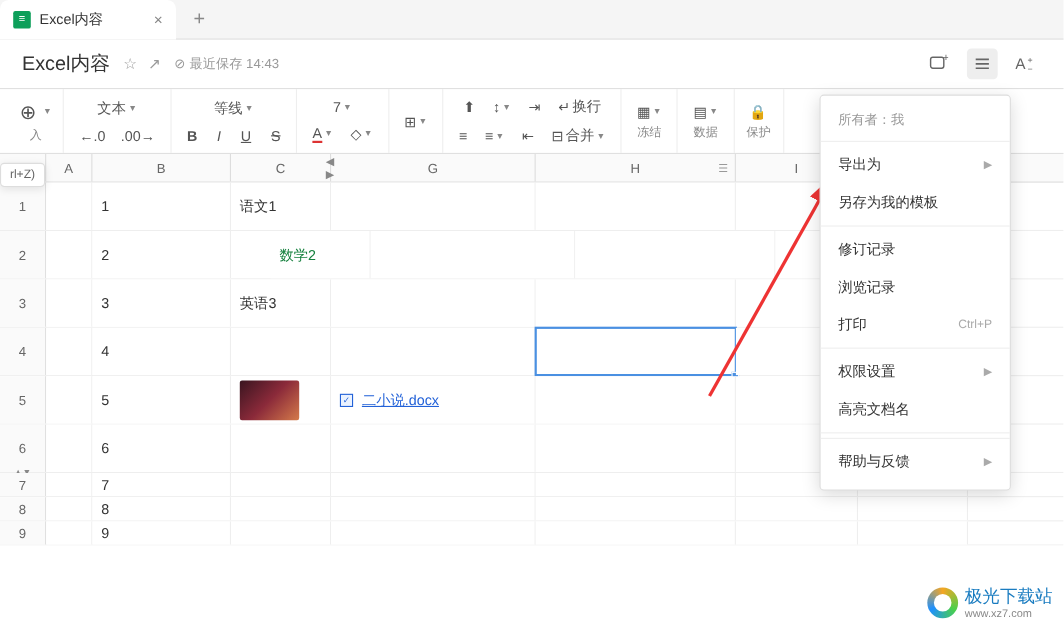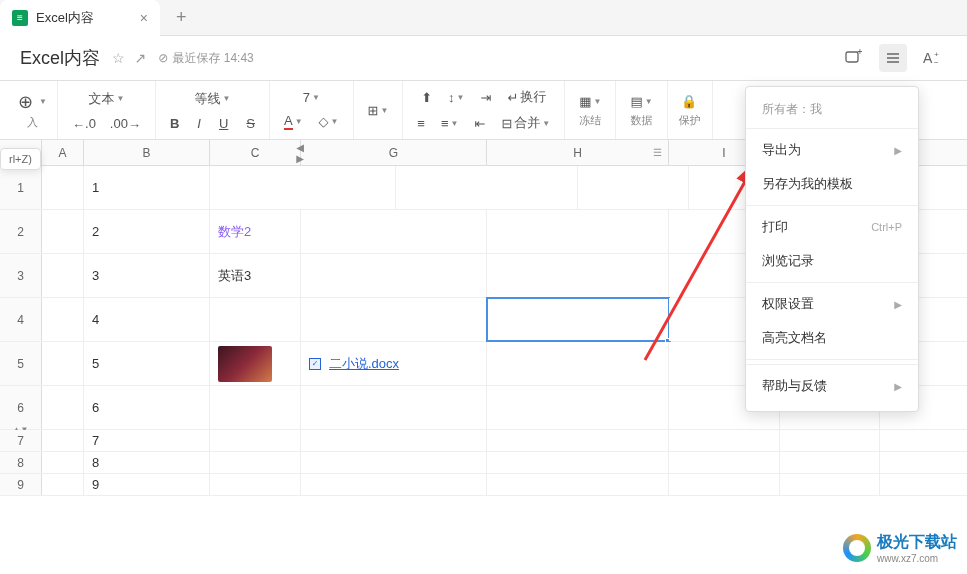--- a/index.html
+++ b/index.html
@@ -67,21 +67,21 @@
 .menu-shortcut { font-size: 11px; color: #aaa; }
 .menu-caret { font-size: 10px; color: #aaa; }
 
 
 .arrow { position: absolute; z-index: 15; pointer-events: none; }
 
 
 .watermark { position: absolute; right: 10px; bottom: 10px; display: flex; align-items: center; gap: 6px; z-index: 30; }
 .wm-logo { width: 28px; height: 28px; border-radius: 50%; background: conic-gradient(#f5a623, #4ad04a, #1e90ff, #f5a623); position: relative; }
 .wm-logo::after { content: ''; position: absolute; inset: 6px; background: #fff; border-radius: 50%; }
-.wm-text { font-size: 16px; font-weight: bold; color: #1a7cc0; }
+.wm-text { font-size: 16px; font-weight: normal; color: #1a7cc0; }
 
 svg { display: block; }
 </style>
 </head>
 <body>
 
 <div class="tab-bar">
   <div class="tab">
     <div class="tab-icon">≡</div>
     <span class="tab-title">Excel内容</span>
@@ -243,30 +243,31 @@
       </div>
     <div class="col-header wJ">
         <span>J</span>
       </div>
   </div>
   <div class="sheet-body" id="sheet-body">
       <div class="row">
         <div class="row-header">1</div>
         <div class="cell col-header wA" style="background: rgb(255, 255, 255); justify-content: flex-start; color: rgb(51, 51, 51); font-size: 13px;"></div>
         <div class="cell col-header wB" style="background: rgb(255, 255, 255); justify-content: flex-start; color: rgb(51, 51, 51); font-size: 13px;">1</div>
+        <div class="cell col-header wC" style="background: rgb(255, 255, 255); justify-content: flex-start; color: rgb(51, 51, 51); font-size: 13px;">语文1</div>
         <div class="cell col-header wG" style="background: rgb(255, 255, 255); justify-content: flex-start; color: rgb(51, 51, 51); font-size: 13px;"></div>
         <div class="cell col-header wH" style="background: rgb(255, 255, 255); justify-content: flex-start; color: rgb(51, 51, 51); font-size: 13px;"></div>
         <div class="cell col-header wI" style="background: rgb(255, 255, 255); justify-content: flex-start; color: rgb(51, 51, 51); font-size: 13px;"></div>
         <div class="cell col-header wJ" style="background: rgb(255, 255, 255); justify-content: flex-start; color: rgb(51, 51, 51); font-size: 13px;"></div>
       </div>
       <div class="row">
         <div class="row-header">2</div>
         <div class="cell col-header wA" style="background: rgb(255, 255, 255); justify-content: flex-start; color: rgb(51, 51, 51); font-size: 13px;"></div>
         <div class="cell col-header wB" style="background: rgb(255, 255, 255); justify-content: flex-start; color: rgb(51, 51, 51); font-size: 13px;">2</div>
-        <div class="cell col-header wC" style="background: rgb(255, 255, 255); justify-content: flex-start; color: #8b5cf6; font-size: 13px;">数学2</div>
+        <div class="cell col-header wC" style="background: rgb(255, 255, 255); justify-content: flex-start; color: #15803d; font-size: 13px; margin-left: 36px;">数学2</div>
         <div class="cell col-header wG" style="background: rgb(255, 255, 255); justify-content: flex-start; color: rgb(51, 51, 51); font-size: 13px;"></div>
         <div class="cell col-header wH" style="background: rgb(255, 255, 255); justify-content: flex-start; color: rgb(51, 51, 51); font-size: 13px;"></div>
         <div class="cell col-header wI" style="background: rgb(255, 255, 255); justify-content: flex-start; color: rgb(51, 51, 51); font-size: 13px;"></div>
         <div class="cell col-header wJ" style="background: rgb(255, 255, 255); justify-content: flex-start; color: rgb(51, 51, 51); font-size: 13px;"></div>
       </div>
       <div class="row">
         <div class="row-header">3</div>
         <div class="cell col-header wA" style="background: rgb(255, 255, 255); justify-content: flex-start; color: rgb(51, 51, 51); font-size: 13px;"></div>
         <div class="cell col-header wB" style="background: rgb(255, 255, 255); justify-content: flex-start; color: rgb(51, 51, 51); font-size: 13px;">3</div>
         <div class="cell col-header wC" style="background: rgb(255, 255, 255); justify-content: flex-start; color: rgb(51, 51, 51); font-size: 13px;">英语3</div>
@@ -353,25 +354,28 @@
   <div id="menu-items">
       <div class="menu-item">
         <span>导出为</span>
         <span class="menu-caret">▶</span>
       </div>
       <div class="menu-item">
         <span>另存为我的模板</span>
       </div>
       <div class="menu-sep"></div>
       <div class="menu-item">
+        <span>修订记录</span>
+      </div>
+      <div class="menu-item">
+        <span>浏览记录</span>
+      </div>
+      <div class="menu-item">
         <span>打印</span>
         <span class="menu-shortcut">Ctrl+P</span>
-      </div>
-      <div class="menu-item">
-        <span>浏览记录</span>
       </div>
       <div class="menu-sep"></div>
       <div class="menu-item">
         <span>权限设置</span>
         <span class="menu-caret">▶</span>
       </div>
       <div class="menu-item">
         <span>高亮文档名</span>
       </div>
       <div class="menu-sep"></div>

